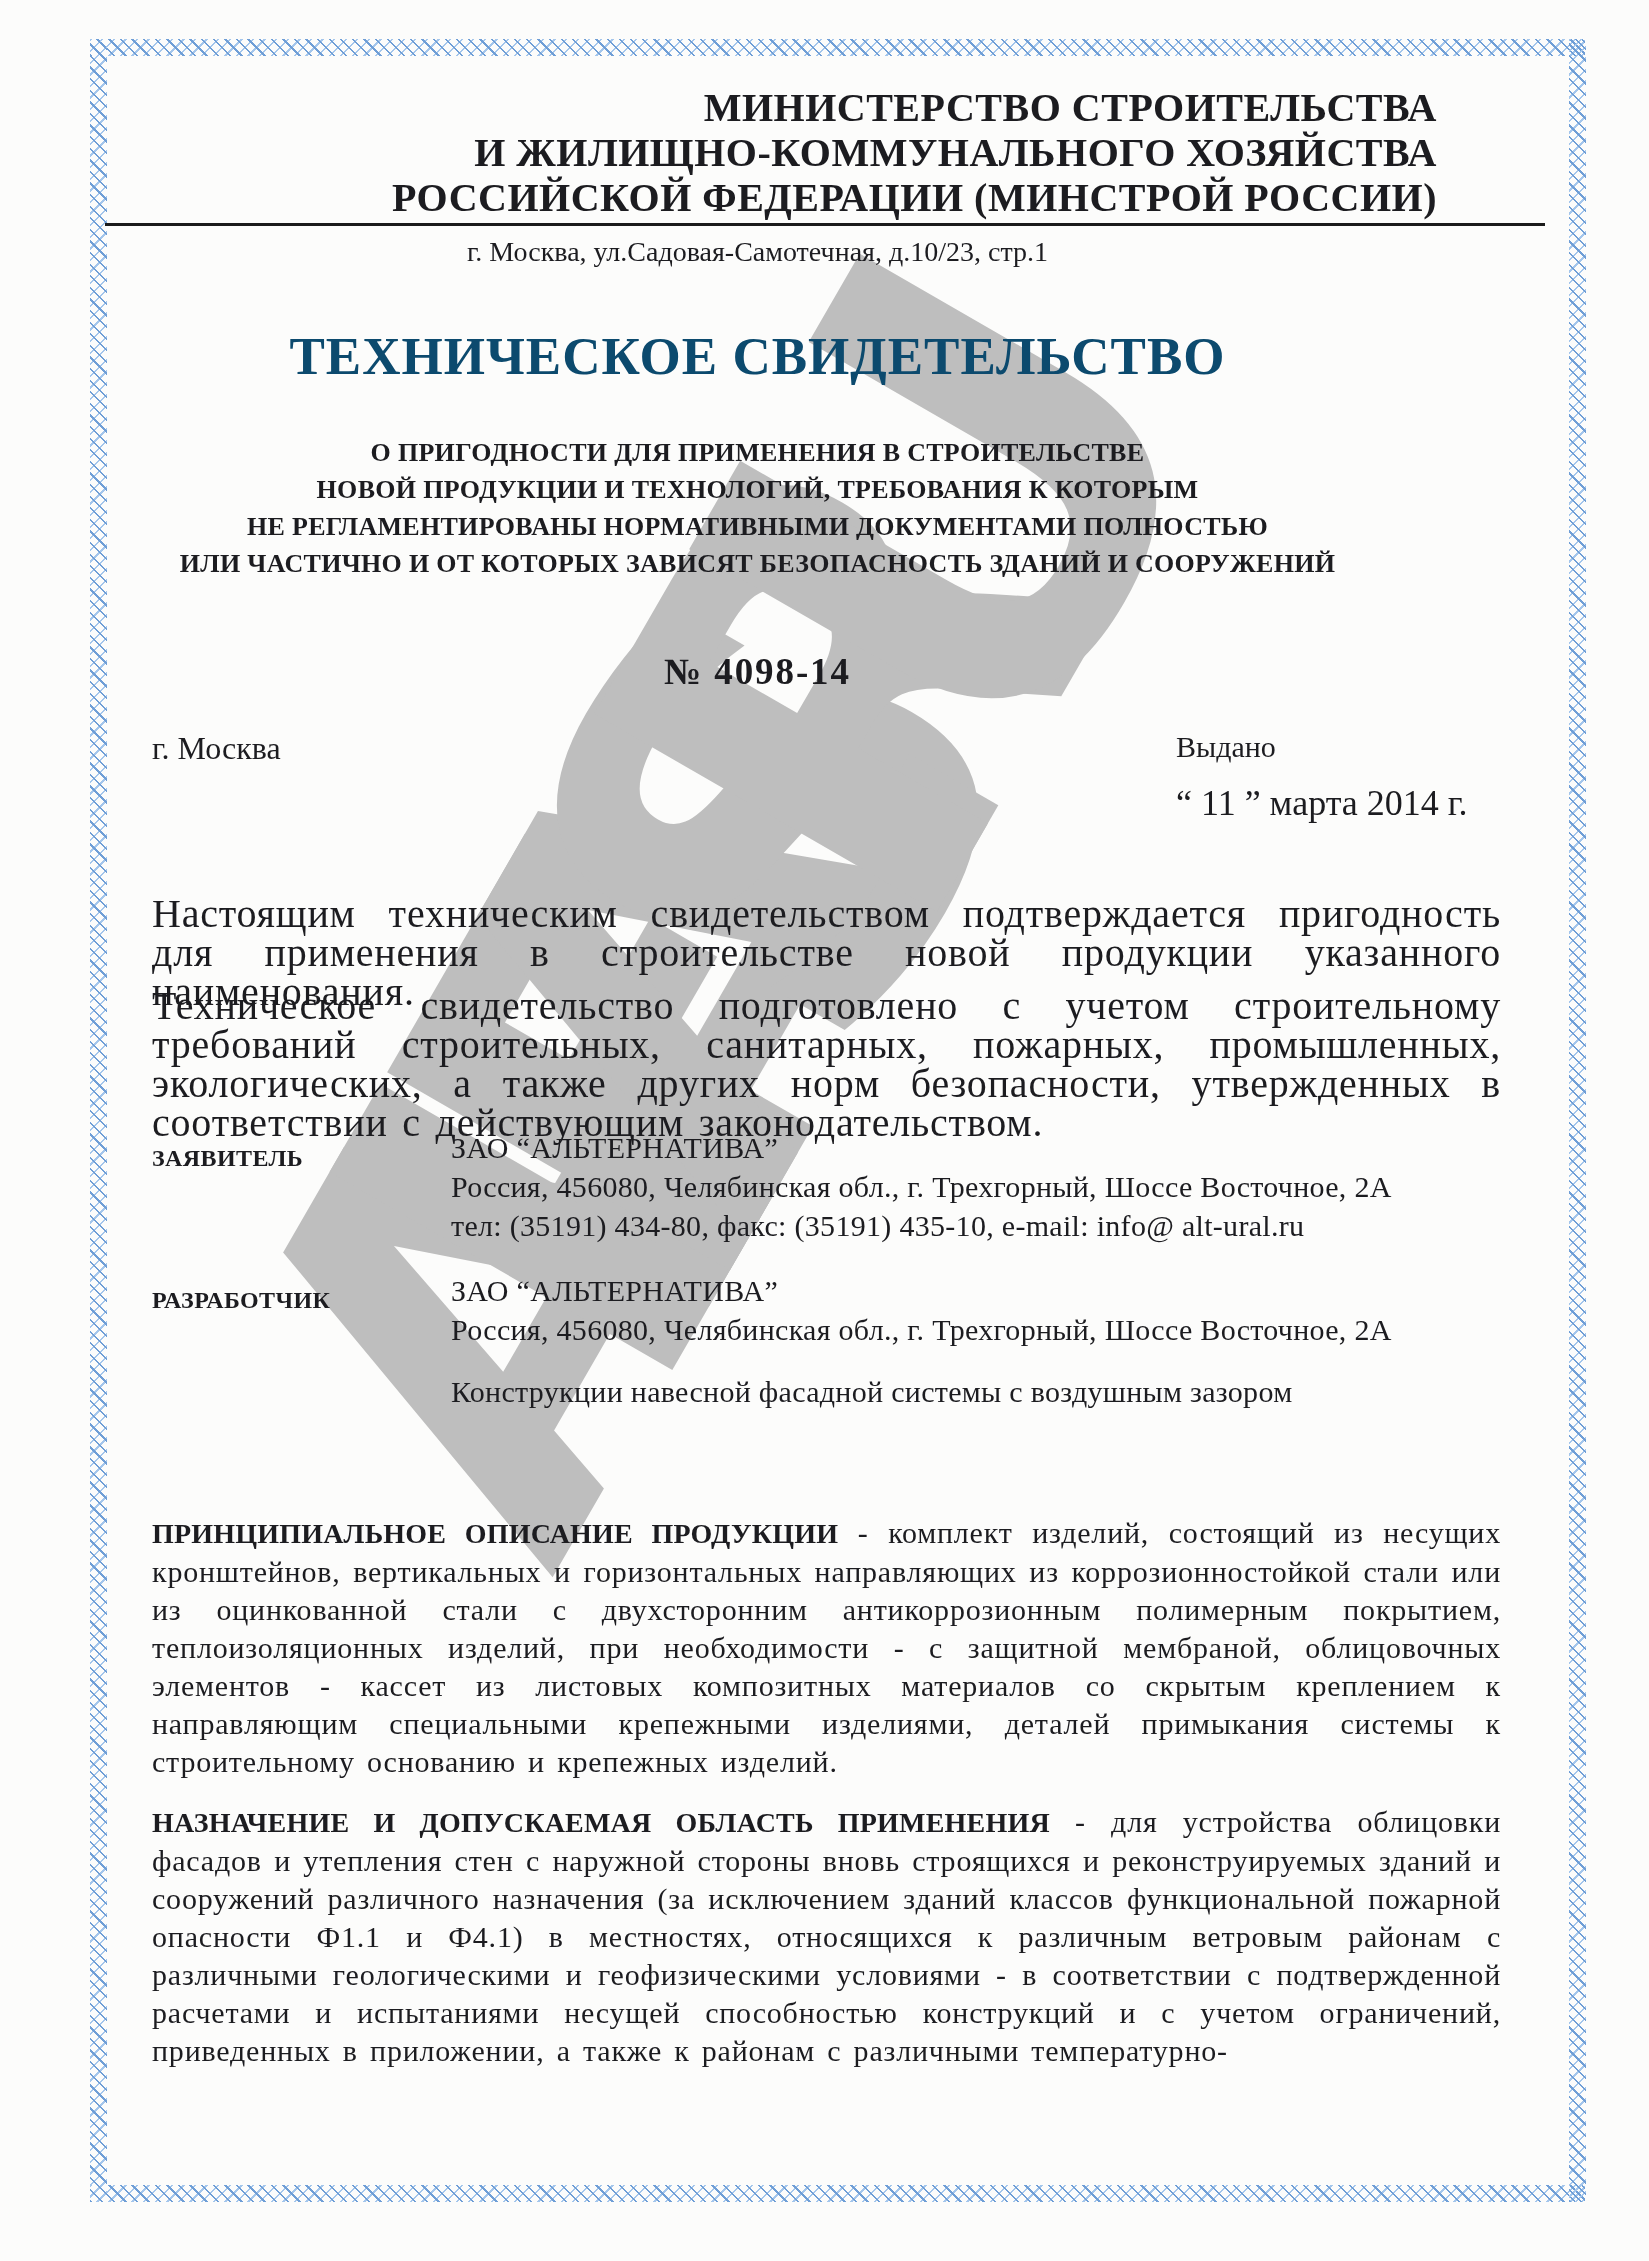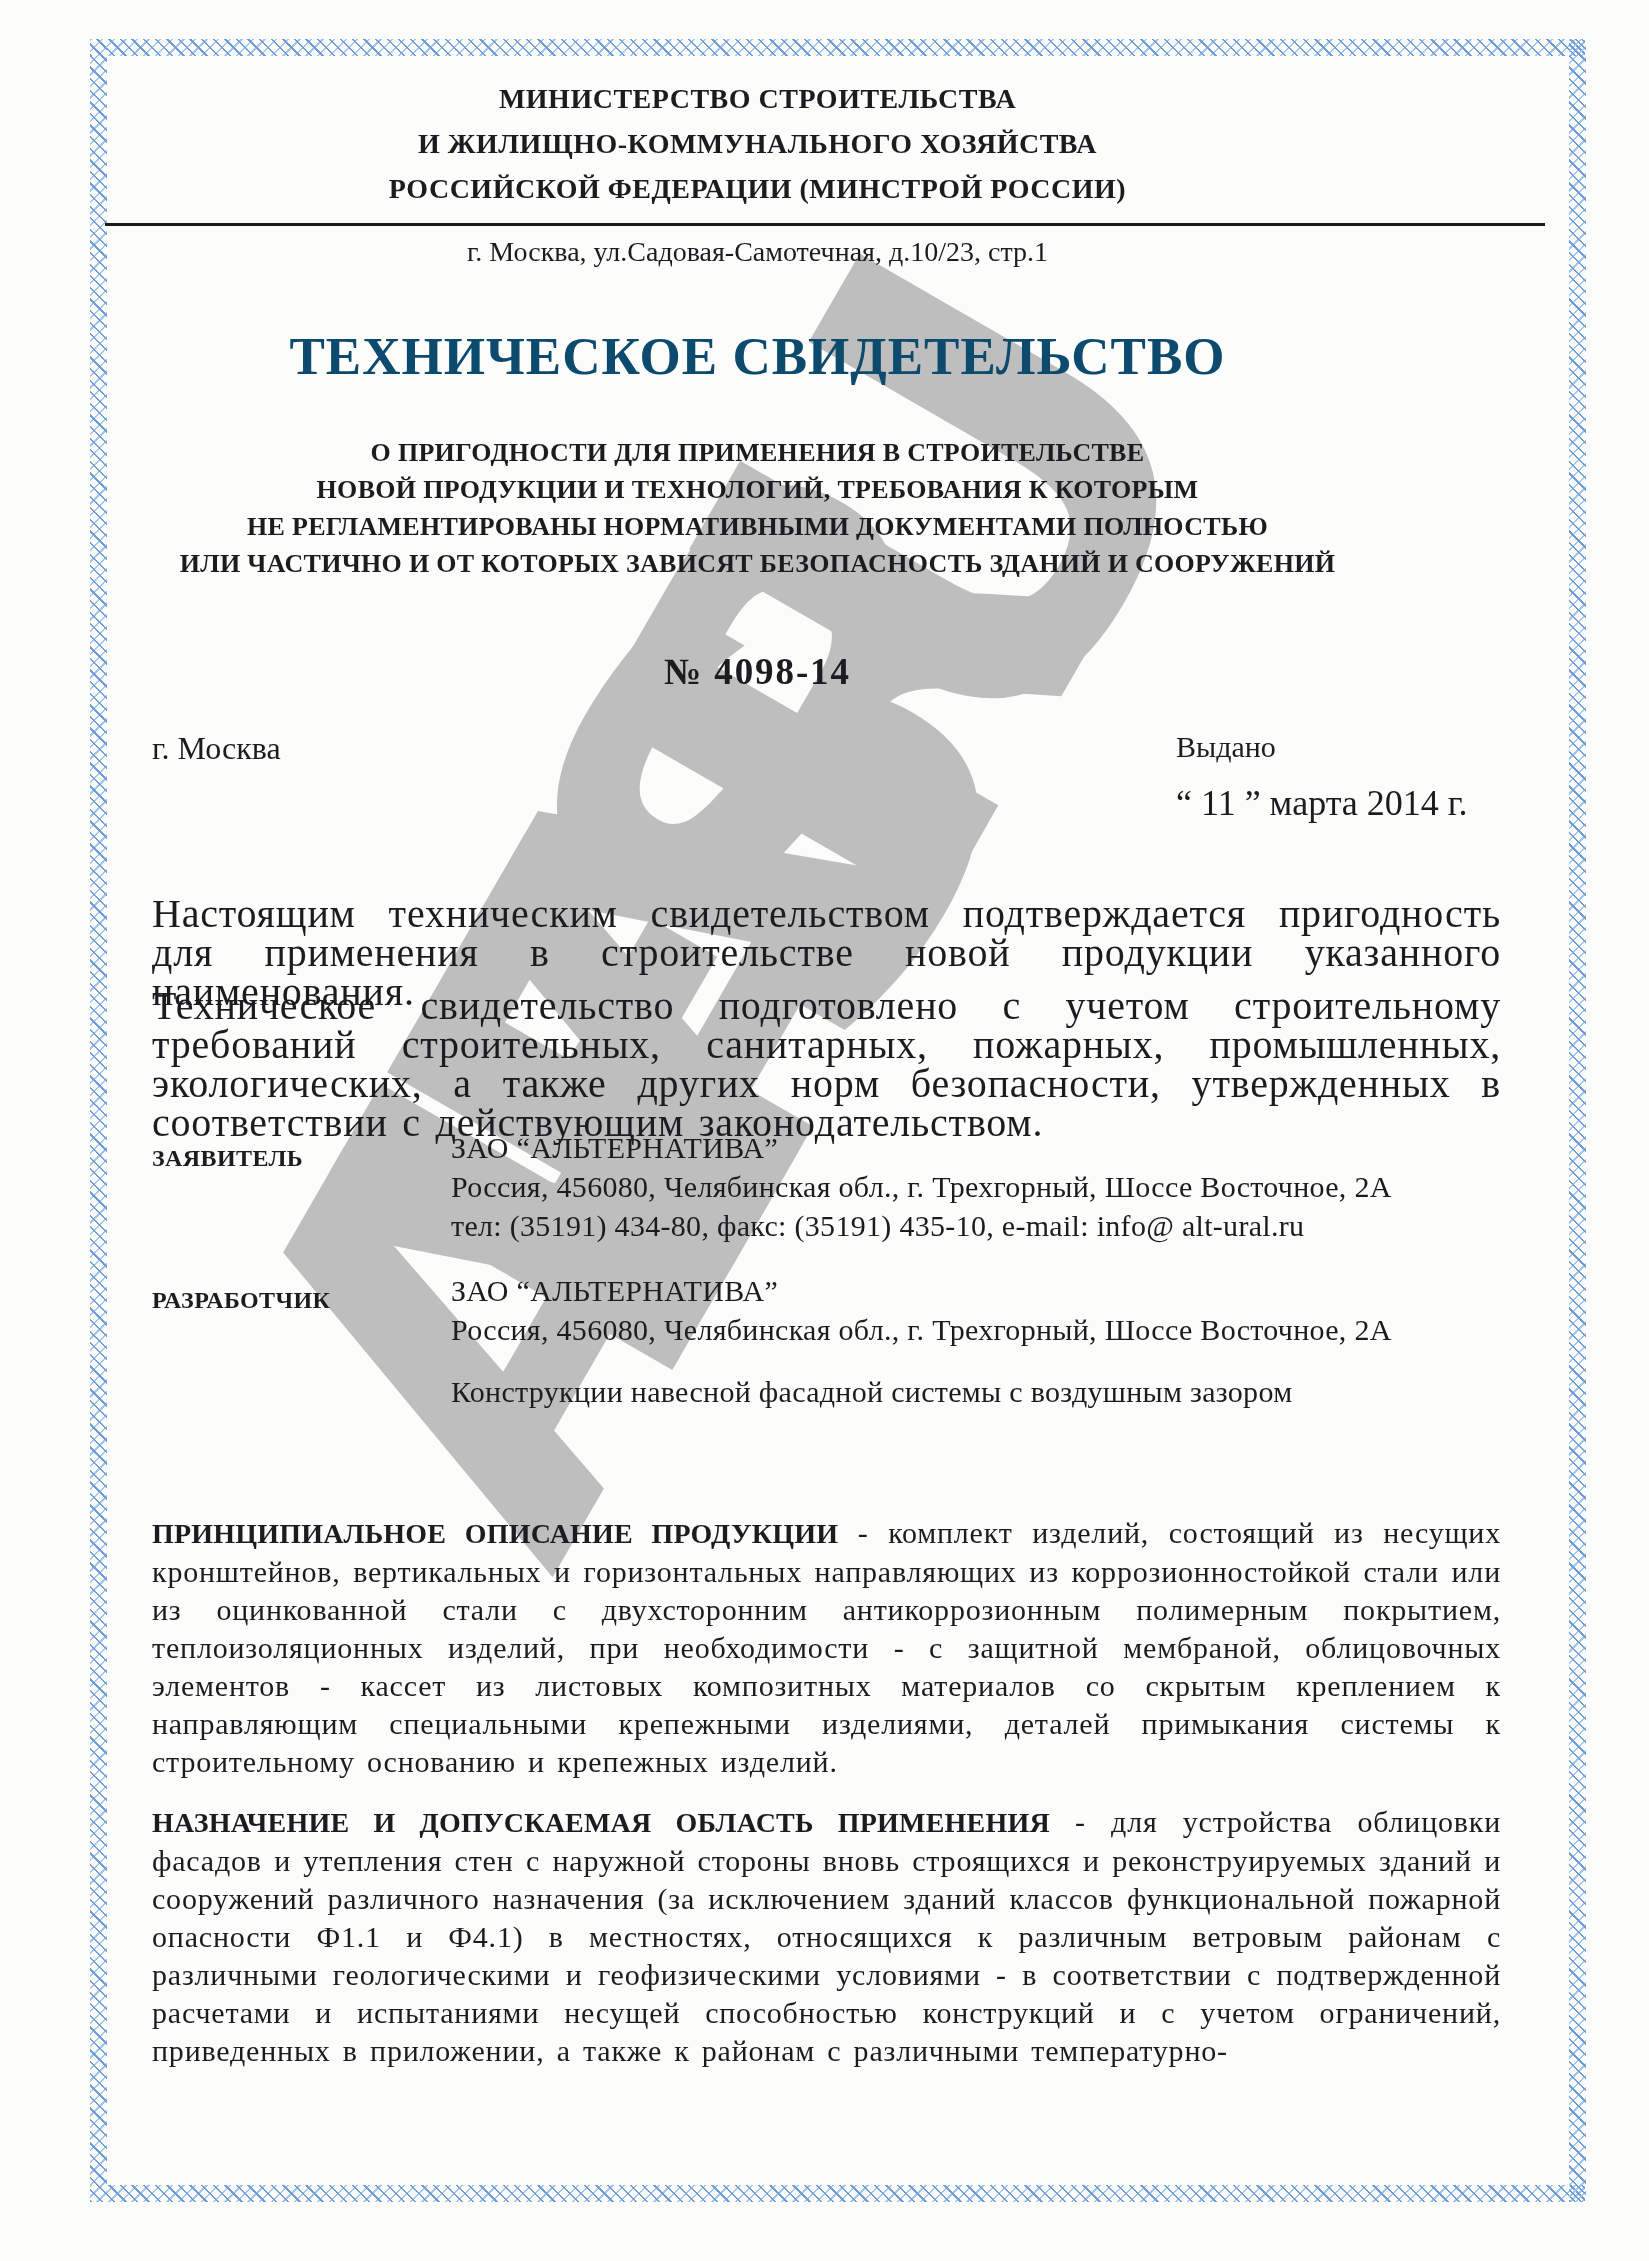--- a/index.html
+++ b/index.html
@@ -24,21 +24,21 @@
     position:absolute;left:670px;top:999px;z-index:1;
     transform:translate(-50%,-50%) rotate(-60deg);
     font-family:"DejaVu Sans","Liberation Sans",sans-serif;
     font-weight:bold;font-size:543px;letter-spacing:-0.42em;
     color:#b1b1b1;opacity:.82;white-space:nowrap;line-height:1;
   }
 
   .content{position:absolute;inset:0;z-index:2;}
 
   .center-block{position:absolute;left:78px;width:1359px;text-align:center;}
-  .ministry{top:76px;font-weight:bold;font-size:28px;line-height:45px;letter-spacing:0.5px;}
+  .ministry{top:85px;font-weight:bold;font-size:40px;line-height:45px;letter-spacing:0.5px;text-align:right;}
   .rule{position:absolute;left:105px;top:223px;width:1440px;height:2.9px;background:#1b1b1b;}
   .address{top:236px;font-size:28px;}
   .doc-title{top:326px;font-size:53px;font-weight:bold;letter-spacing:1px;color:#0c4a6e;}
   .subtitle{top:434px;font-weight:bold;font-size:26px;line-height:37px;letter-spacing:0.3px;}
   .cert-no{top:650px;font-size:37px;font-weight:bold;letter-spacing:1.9px;}
 
   .city{position:absolute;left:152px;top:730px;font-size:32px;}
   .issued{position:absolute;left:1176px;top:730px;font-size:30px;}
   .issued-date{position:absolute;left:1176px;top:782px;font-size:36px;}
 

